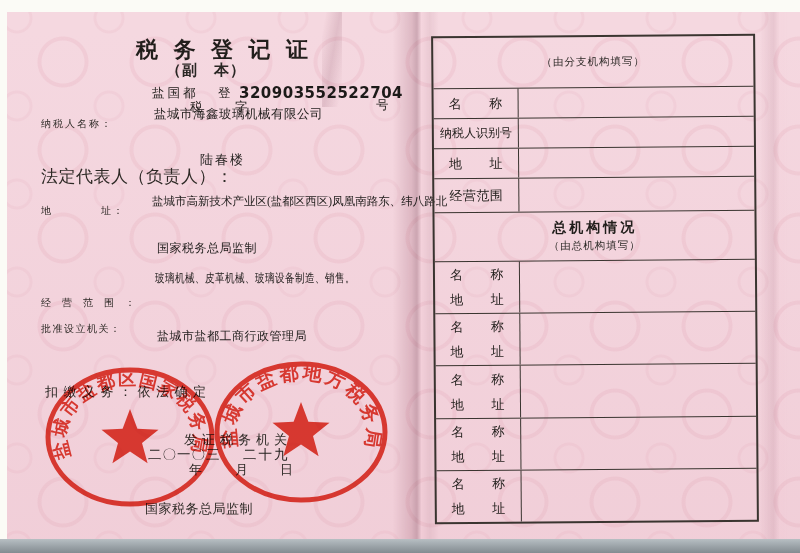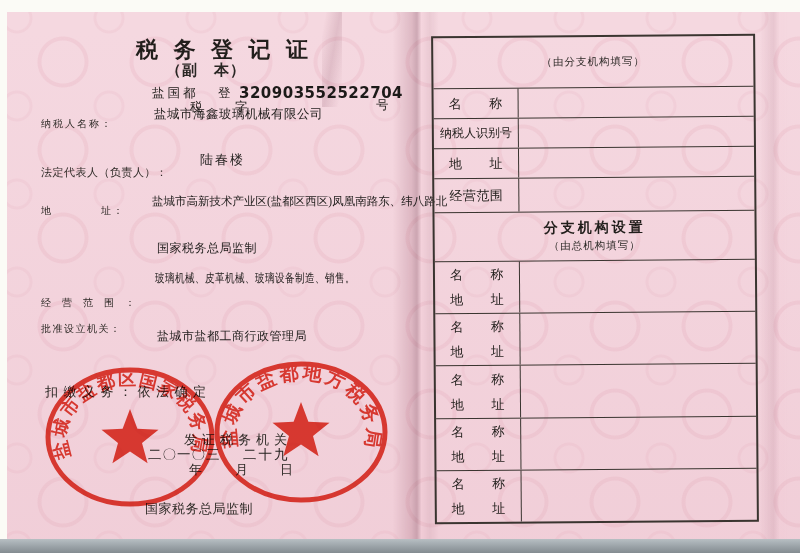--- a/index.html
+++ b/index.html
@@ -104,21 +104,21 @@
     <span style="left:78px;top:2px;">登</span>
     <span style="left:95px;top:16px;">字</span>
     <span class="s-num" style="left:99px;top:1px;">320903552522704</span>
     <span style="left:236px;top:14px;">号</span>
   </div>
 
   <div class="lp-value" style="left:154px;top:106px;font-size:12.5px;">盐城市海鑫玻璃机械有限公司</div>
   <div class="lp-label" style="left:41px;top:117px;">纳税人名称：</div>
 
   <div class="lp-value" style="left:200px;top:151px;font-size:13px;letter-spacing:2px;">陆春楼</div>
-  <div class="lp-label" style="left:41px;top:165px;font-size:11px;letter-spacing:0.5px;">法定代表人（负责人）：</div>
+  <div class="lp-label" style="left:41px;top:165px;font-size:17px;letter-spacing:0.5px;">法定代表人（负责人）：</div>
 
   <div class="lp-value addr-val" style="left:152px;top:194px;z-index:2;">盐城市高新技术产业区(盐都区西区)凤凰南路东、纬八路北</div>
   <div class="lp-label" style="left:41px;top:204px;">地　　　　址：</div>
 
   <div class="lp-value" style="left:157px;top:240px;">国家税务总局监制</div>
 
   <div class="lp-value scope-val" style="left:155px;top:270px;">玻璃机械、皮革机械、玻璃设备制造、销售。</div>
   <div class="lp-label" style="left:41px;top:296px;letter-spacing:11px;">经营范围：</div>
 
   <div class="lp-value" style="left:157px;top:328px;">盐城市盐都工商行政管理局</div>
@@ -169,21 +169,21 @@
     <div class="trow r30">
       <div class="tlabel">地　　址</div>
       <div class="tval"></div>
     </div>
     <div class="trow r34">
       <div class="tlabel">经营范围</div>
       <div class="tval"></div>
     </div>
 
     <div class="thead th2">
-      <div class="t1">分支机构设置</div>
+      <div class="t1">总机构情况</div>
       <div class="t2">（由总机构填写）</div>
     </div>
 
     <div class="tpair">
       <div class="tlabel">
         <div>名　　称</div>
         <div>地　　址</div>
       </div>
       <div class="tval"></div>
     </div>

